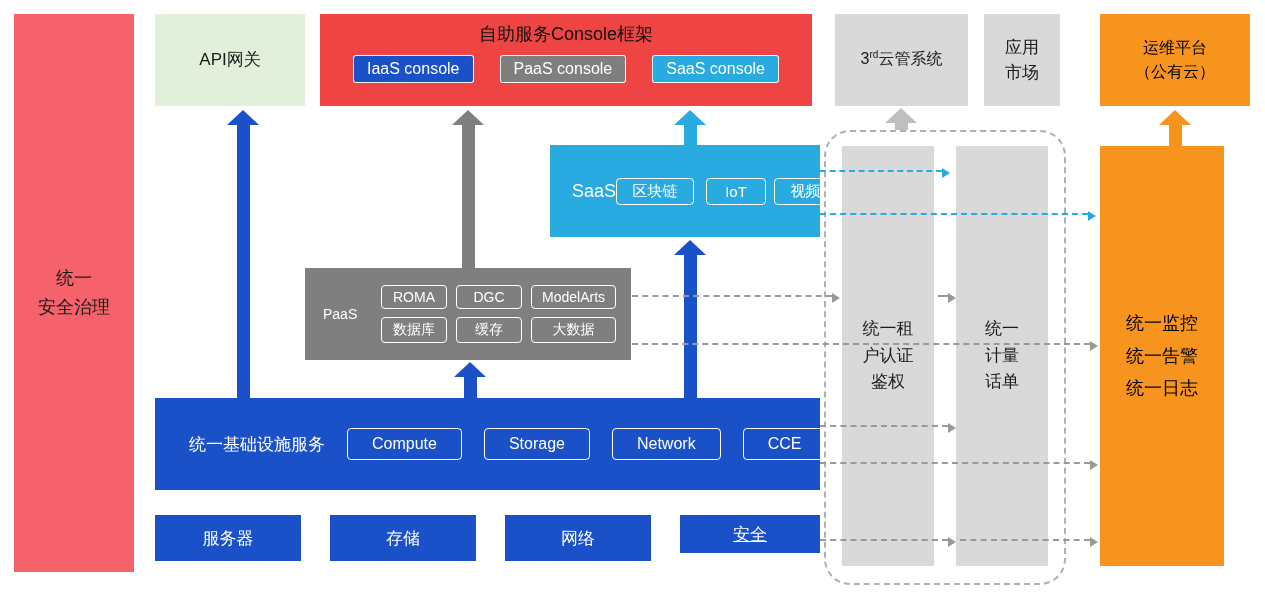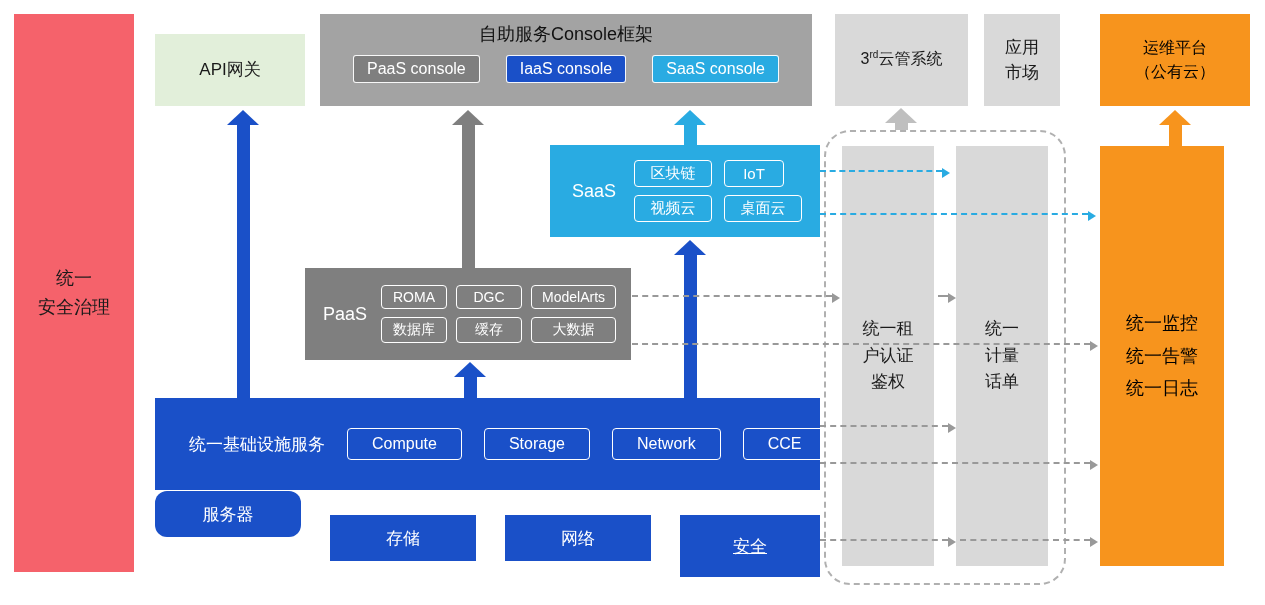--- a/index.html
+++ b/index.html
@@ -9,21 +9,21 @@
     overflow:hidden; color:#1a1a1a;
   }
   .abs { position:absolute; }
   .box {
     display:flex; align-items:center; justify-content:center;
     text-align:center; white-space:pre-line; box-sizing:border-box;
   }
   
   .bg-red    { background:#F5626B; }
   .bg-pgreen { background:#E2EFDA; }
-  .bg-green  { background:#a3a3a3; }
+  .bg-green  { background:#ef4444; }
   .bg-blue   { background:#1A50C8; color:#fff; }
   .bg-gray   { background:#7F7F7F; color:#fff; }
   .bg-lgray  { background:#D9D9D9; }
   .bg-cyan   { background:#29ABE2; color:#fff; }
   .bg-orange { background:#F7941D; color:#000000; }
 
   .t16 { font-size:16px; }
   .t17 { font-size:17px; line-height:1.5; }
   .t18 { font-size:18px; line-height:1.6; }
 
@@ -41,27 +41,27 @@
 
   
   .chip {
     border:1.5px solid #fff; border-radius:4px; color:#fff;
     display:flex; align-items:center; justify-content:center;
     padding:4px 14px; font-size:15px; white-space:nowrap; box-sizing:border-box;
   }
 
   .saas-box { display:flex; align-items:center; padding-left:16px; box-sizing:border-box; }
   .saas-label { font-size:18px; width:62px; text-align:left; padding-left:6px; }
-  .saas-grid { display:flex; flex-direction:column; gap:8px; }
+  .saas-grid { display:flex; flex-direction:row; gap:8px; }
   .saas-row { display:flex; gap:12px; justify-content:flex-start; }
   .saas-row .chip { min-width:78px; padding:3px 10px; font-size:15px; }
   .saas-row .chip.narrow { min-width:60px; }
 
   .paas-box { display:flex; align-items:center; padding-left:14px; box-sizing:border-box; }
-  .paas-label { font-size:18px; width:58px; text-align:left; padding-left:4px; }
+  .paas-label { font-size:14px; width:58px; text-align:left; padding-left:4px; }
   .paas-grid { display:grid; grid-template-columns:auto auto auto; gap:8px 9px; }
   .paas-grid .chip { padding:3px 10px; font-size:14px; min-width:66px; }
 
   .infra-box { display:flex; align-items:center; gap:22px; padding-left:34px; box-sizing:border-box; }
   .infra-label { font-size:17px; white-space:nowrap; }
   .infra-box .chip { padding:6px 24px; font-size:16px; }
 
   .bottom-box { font-size:17px; }
 
   
@@ -94,29 +94,29 @@
 </head>
 <body>
 
 <div class="canvas">
 
   <div class="abs box bg-red t18" style="left:14px; top:14px; width:120px; height:558px;">
     <span>统一
 安全治理</span>
   </div>
 
-  <div class="abs box bg-pgreen t17" style="left:155px; top:14px; width:150px; height:72px;margin-top:20px;">
+  <div class="abs box bg-pgreen t17" style="left:155px; top:14px; width:150px; height:92px;">
     <span>API网关</span>
   </div>
 
   <div class="abs box bg-green console" style="left:320px; top:14px; width:492px; height:92px;">
     <div class="console-title">自助服务Console框架</div>
     <div class="console-row">
+      <div class="console-chip cc-iaas">IaaS console</div>
       <div class="console-chip cc-paas">PaaS console</div>
-      <div class="console-chip cc-iaas">IaaS console</div>
       <div class="console-chip cc-saas">SaaS console</div>
     </div>
   </div>
 
   <div class="abs box bg-lgray t16" style="left:835px; top:14px; width:133px; height:92px;">
     <span><span>3</span><sup>rd</sup><span>云管系统</span></span>
   </div>
 
   <div class="abs box bg-lgray t17" style="left:984px; top:14px; width:76px; height:92px;">
     <span>应用
@@ -155,30 +155,30 @@
   </div>
 
   <div class="abs bg-blue infra-box" style="left:155px; top:398px; width:665px; height:92px;">
     <div class="infra-label">统一基础设施服务</div>
     <div class="chip">Compute</div>
     <div class="chip">Storage</div>
     <div class="chip">Network</div>
     <div class="chip">CCE</div>
   </div>
 
-  <div class="abs box bg-blue bottom-box" style="left:155px; top:491px; width:146px; height:46px;border-radius:12px;">
+  <div class="abs box bg-blue bottom-box" style="left:155px; top:515px; width:146px; height:46px;">
     <span>服务器</span>
   </div>
   <div class="abs box bg-blue bottom-box" style="left:330px; top:515px; width:146px; height:46px;">
     <span>存储</span>
   </div>
   <div class="abs box bg-blue bottom-box" style="left:505px; top:515px; width:146px; height:46px;">
     <span>网络</span>
   </div>
-  <div class="abs box bg-blue bottom-box" style="left:680px; top:515px; width:140px; height:62px;text-decoration:underline;">
+  <div class="abs box bg-blue bottom-box" style="left:680px; top:515px; width:140px; height:38px;text-decoration:underline;">
     <span>安全</span>
   </div>
 
   <div class="abs dashed-container" style="left:824px; top:130px; width:242px; height:455px;"></div>
 
   <div class="abs box bg-lgray vbar" style="left:842px; top:146px; width:92px; height:420px;">
     <span>统一租
 户认证
 鉴权</span>
   </div>

